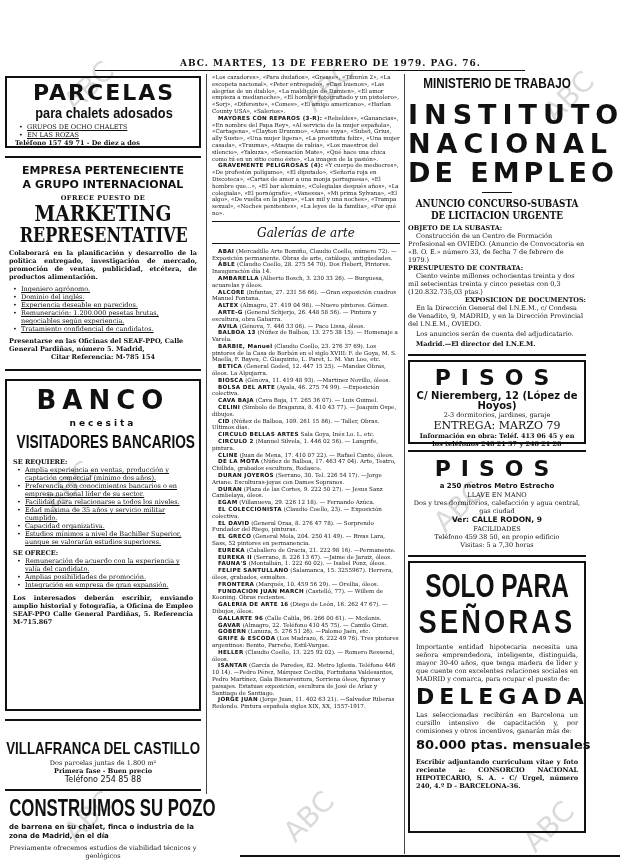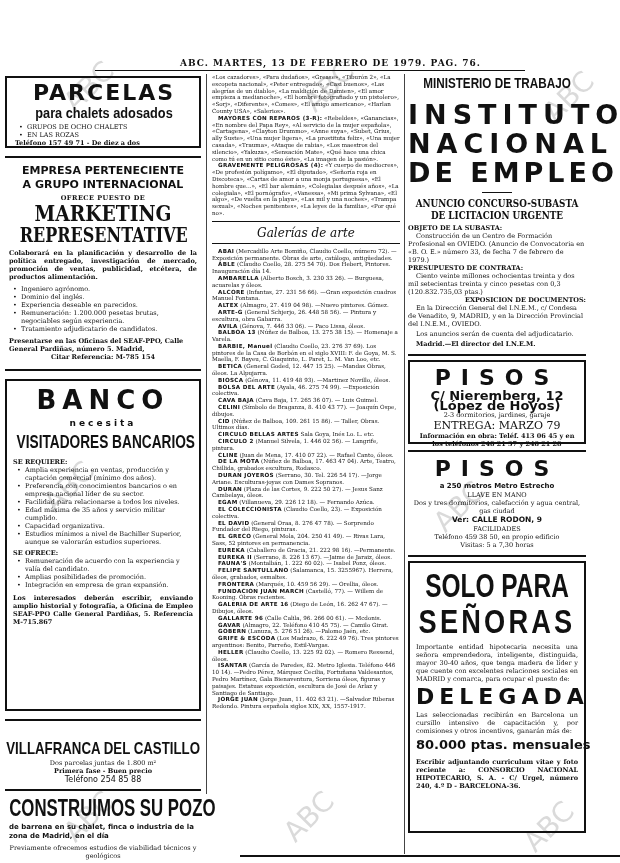--- a/index.html
+++ b/index.html
@@ -6,21 +6,21 @@
   body{width:620px;height:863px;position:relative;overflow:hidden;font-family:"DejaVu Serif",serif;color:#111;}
   .abs{position:absolute;}
   .header{left:180px;top:58px;width:260px;font-size:9px;font-weight:bold;letter-spacing:1px;white-space:nowrap;}
   .hrule{height:1px;background:#111;position:absolute;}
   .col{position:absolute;}
   .box{border:2px solid #111;box-sizing:border-box;}
   .sans{font-family:"DejaVu Sans",sans-serif;}
   .small{font-size:6.5px;line-height:8px;}
   .center{text-align:center;}
   ul{margin:0;padding:0 0 0 12px;}
-  li{font-size:6.5px;line-height:8px;list-style:none;position:relative;}
+  li{font-size:6.5px;line-height:8px;list-style:none;position:relative;text-decoration:underline;}
   li:before{content:"•";position:absolute;left:-8px;}
   .gal-item{font-size:5.6px;line-height:6.8px;text-indent:6px;margin:0;}
   .gal-item b{font-family:"DejaVu Sans",sans-serif;letter-spacing:.3px;}
   .sep{height:2px;background:#111;margin:4px 0;}
   .wm{position:absolute;font-family:"DejaVu Sans",sans-serif;font-size:28px;color:rgba(150,150,150,.35);transform:rotate(-45deg);}
   .vline{position:absolute;width:1px;background:#444;}
 </style>
 </head>
 <body>
 
@@ -57,21 +57,21 @@
     <div class="sans center" style="font-size:11px;font-weight:bold;line-height:14px;">A GRUPO INTERNACIONAL</div>
     <div class="center" style="font-size:6.5px;font-weight:bold;letter-spacing:.5px;margin-top:2px;">OFRECE PUESTO DE</div>
     <div class="center" style="font-family:'DejaVu Serif',serif;font-weight:bold;font-size:22px;line-height:22px;transform:scaleX(.85);">MARKETING</div>
     <div class="center" style="font-family:'DejaVu Serif',serif;font-weight:bold;font-size:20px;line-height:22px;transform:scaleX(.8);white-space:nowrap;margin-left:-10px;margin-right:-10px;">REPRESENTATIVE</div>
     <div class="small" style="font-weight:bold;margin-top:3px;text-align:justify;">Colaborará en la planificación y desarrollo de la política entregado, investigación de mercado, promoción de ventas, publicidad, etcétera, de productos alimentación.</div>
     <ul style="margin-top:4px;">
       <li>Ingeniero agrónomo.</li>
       <li>Dominio del inglés.</li>
       <li>Experiencia deseable en parecidos.</li>
       <li>Remuneración: 1.200.000 pesetas brutas, negociables según experiencia.</li>
-      <li>Tratamiento adjudicatario de candidatos.</li>
+      <li>Tratamiento confidencial de candidatos.</li>
     </ul>
     <div class="small" style="font-weight:bold;margin-top:4px;">Presentarse en las Oficinas del SEAF-PPO, Calle General Pardiñas, número 5. Madrid,</div>
     <div class="small center" style="font-weight:bold;">Citar Referencia: M-785 154</div>
   </div>
 
   <div class="sep" style="margin-top:8px;"></div>
 
   <div class="box" style="padding:4px 6px;height:332px;margin-top:8px;">
     <div class="sans center" style="font-size:26px;font-weight:bold;letter-spacing:6px;line-height:30px;">BANCO</div>
     <div class="sans center" style="font-size:9px;font-weight:bold;letter-spacing:3px;margin:3px 0;">necesita</div>
@@ -177,21 +177,21 @@
   <div class="small" style="text-indent:8px;">Ciento veinte millones ochocientas treinta y dos mil setecientas treinta y cinco pesetas con 0,3 (120.832.735,03 ptas.)</div>
   <div class="small" style="font-weight:bold;text-align:right;">EXPOSICION DE DOCUMENTOS:</div>
   <div class="small" style="text-indent:8px;">En la Dirección General del I.N.E.M., c/ Condesa de Venadito, 9, MADRID, y en la Dirección Provincial del I.N.E.M., OVIEDO.</div>
   <div class="small" style="text-indent:8px;margin-top:2px;">Los anuncios serán de cuenta del adjudicatario.</div>
   <div class="small" style="text-indent:8px;font-weight:bold;margin-top:2px;">Madrid.—El director del I.N.E.M.</div>
 
   <div class="sep" style="margin-top:6px;"></div>
 
   <div class="box" style="padding:3px 5px;height:84px;">
     <div class="sans center" style="font-weight:bold;font-size:22px;letter-spacing:10px;line-height:26px;">PISOS</div>
-    <div class="sans center" style="font-size:13px;font-weight:bold;line-height:10px;">C/ Nieremberg, 12 (López de Hoyos)</div>
+    <div class="sans center" style="font-size:10px;font-weight:bold;line-height:10px;">C/ Nieremberg, 12 (López de Hoyos)</div>
     <div class="small center">2-3 dormitorios, jardines, garaje</div>
     <div class="center" style="font-size:11px;line-height:13px;">ENTREGA: MARZO 79</div>
     <div class="small center" style="font-weight:bold;">Información en obra: Teléf. 413 06 45 y en los teléfonos 248 21 37 y 248 21 28</div>
   </div>
 
   <div class="sep" style="margin-top:6px;"></div>
 
   <div>
     <div class="sans center" style="font-weight:bold;font-size:22px;letter-spacing:10px;line-height:26px;">PISOS</div>
     <div class="sans center" style="font-size:7px;font-weight:bold;line-height:9px;">a 250 metros Metro Estrecho</div>

